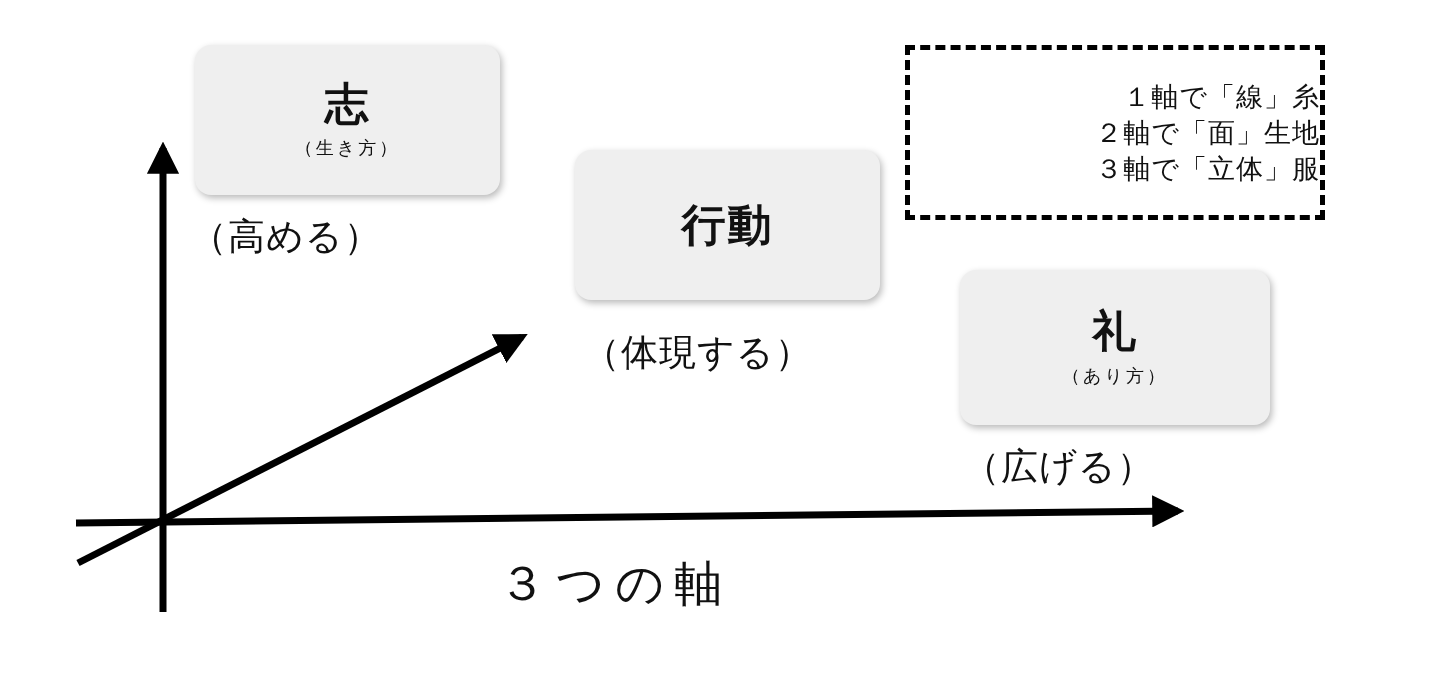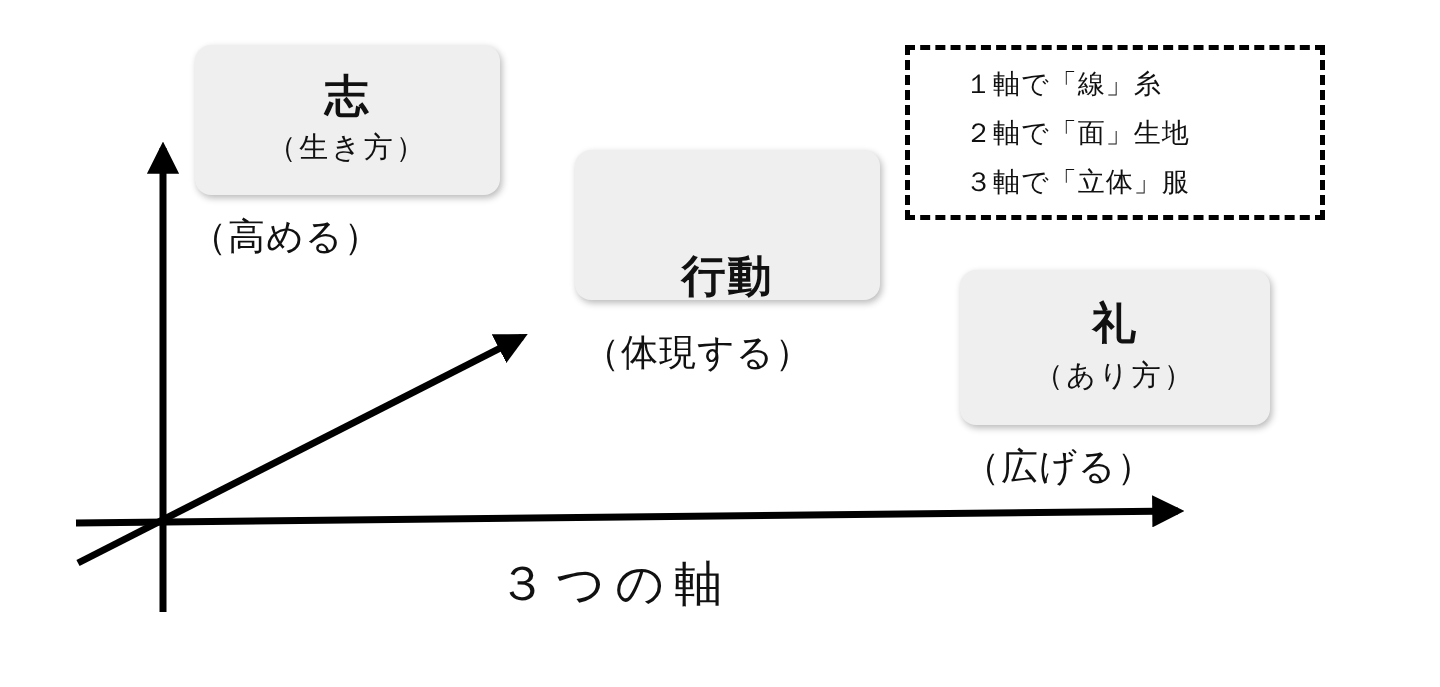--- a/index.html
+++ b/index.html
@@ -33,21 +33,21 @@
     gap: 8px;
     text-align: center;
   }
   .box-title {
     font-size: 44px;
     font-weight: bold;
     line-height: 1.1;
     letter-spacing: 2px;
   }
   .box-subtitle {
-    font-size: 29px;
+    font-size: 18px;
     letter-spacing: 3px;
   }
   .action-label {
     position: absolute;
     font-size: 37px;
     letter-spacing: 1px;
     white-space: nowrap;
   }
   .axes-caption {
     position: absolute;
@@ -58,31 +58,31 @@
   .legend-box {
     position: absolute;
     left: 905px;
     top: 45px;
     width: 420px;
     height: 175px;
     border: 5px dashed #000000;
     display: flex;
     flex-direction: column;
     justify-content: center;
-    gap: 13px;
     padding-left: 55px;
+    align-items: flex-end;
   }
   .legend-line {
     font-size: 27px;
     letter-spacing: 1px;
     white-space: nowrap;
   }
   
   .box-kokorozashi { left: 195px; top: 45px;  width: 305px; height: 150px; }
-  .box-koudou      { left: 575px; top: 150px; width: 305px; height: 150px; justify-content: flex-end; }
+  .box-koudou      { left: 575px; top: 150px; width: 305px; height: 150px; }
   .box-rei         { left: 960px; top: 270px; width: 310px; height: 155px; }
 
   .action-takameru   { left: 190px; top: 212px; }
   .action-taigen     { left: 583px; top: 328px; }
   .action-hirogeru   { left: 963px; top: 442px; }
 
   .axes-caption { left: 498px; top: 552px; }
 </style>
 </head>
 <body>

